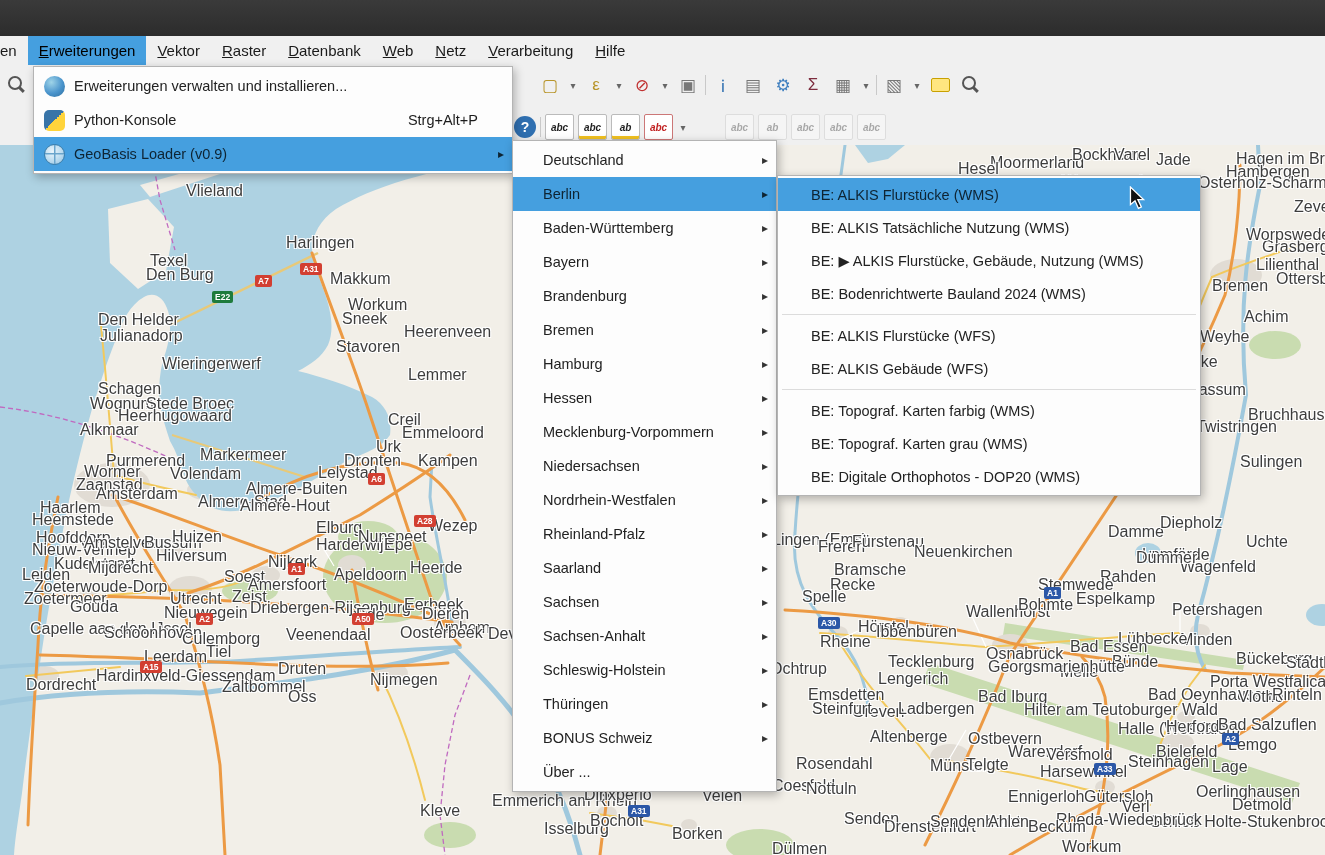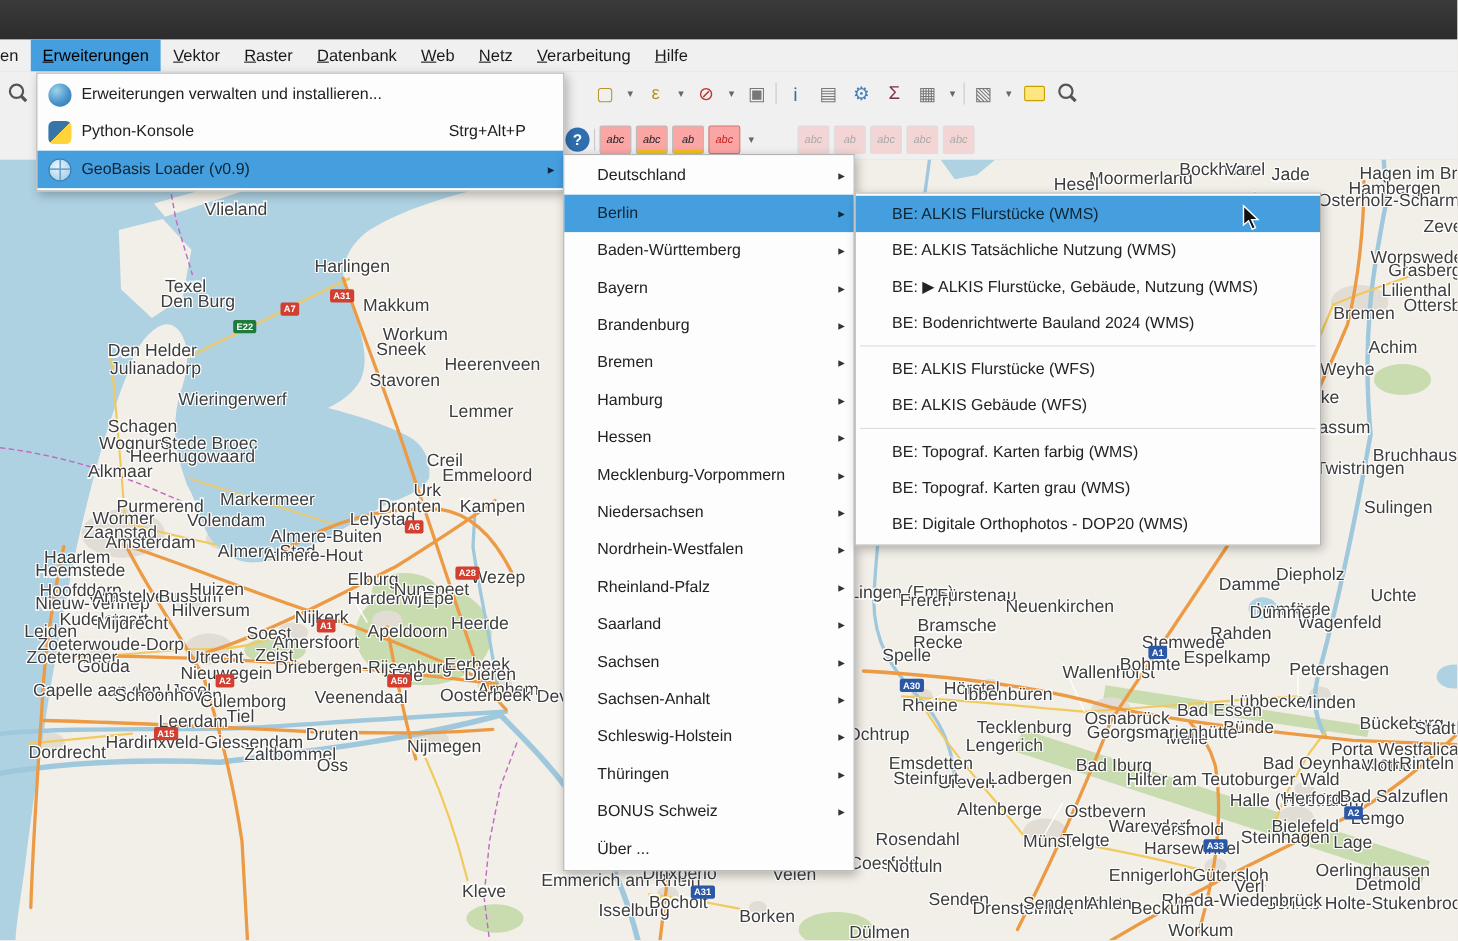--- a/index.html
+++ b/index.html
@@ -25,22 +25,22 @@
   #tbrow1{top:72px;left:537px}
   #tbrow2{top:114px;left:514px}
   #tbleft{top:72px;left:3px}
   .ticon{width:26px;height:26px;display:flex;align-items:center;justify-content:center;
          font-size:17px;color:#555;border-radius:3px;position:relative}
   .ticon.narrow{width:12px;font-size:10px;color:#666}
   .ticon.vsep{width:1px;height:20px;background:#c9c9c9;border-radius:0}
   .ticon.sp{width:28px}
   .ticon.help{width:22px;height:22px;background:#2f6fb0;color:#fff;
               border-radius:50%;font-weight:bold;font-size:14px}
-  .ticon.textic{width:27px;height:24px;font-size:10px;font-style:italic;font-weight:400;
-                border:1px solid #bbb;background:#fca5a5;color:#222;border-radius:2px}
+  .ticon.textic{width:27px;height:24px;font-size:10px;font-style:italic;font-weight:700;
+                border:1px solid #bbb;background:#ffffff;color:#222;border-radius:2px}
   .ticon.textic.y{box-shadow:inset 0 -3px 0 #f0c020}
   .ticon.textic.r{color:#c22222;border-color:#cc7777}
   .ticon.disabled{opacity:.35}
   .ticon.bubble::before{content:"";width:17px;height:12px;background:#ffe680;
                         border:1px solid #c8a000;border-radius:2px}
   .ticon.mag::before{content:"";position:absolute;left:5px;top:4px;width:10px;height:10px;
                      border:2px solid #555;border-radius:50%}
   .ticon.mag::after{content:"";position:absolute;left:15px;top:16px;width:7px;height:2.5px;
                     background:#555;transform:rotate(45deg)}
 

